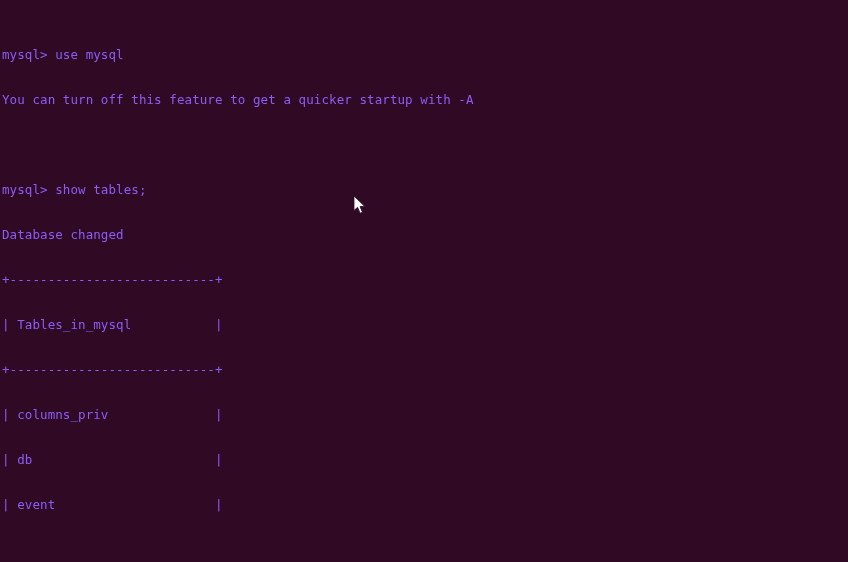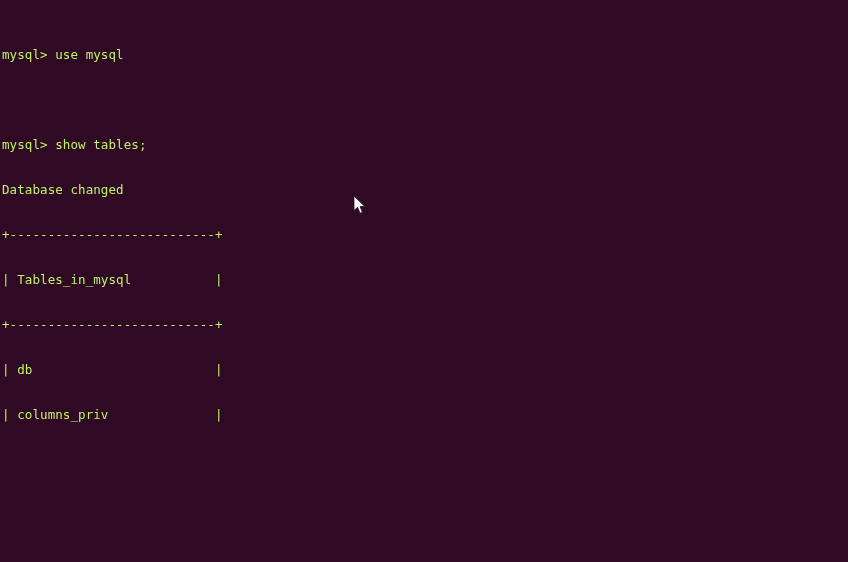--- a/index.html
+++ b/index.html
@@ -41,33 +41,35 @@
     left: 354px;
     top: 196px;
     width: 12px;
     height: 19px;
     pointer-events: none;
   }
 </style>
 </head>
 <body>
 
-<div id="terminal" style="background: rgb(48, 10, 36); color: #bef264;">
+<div id="terminal" style="background: rgb(48, 10, 36); color: #8b5cf6;">
 
   <div id="screen">
 
     <span class="line">mysql&gt; use mysql</span>
+    <span class="line">You can turn off this feature to get a quicker startup with -A</span>
     <span class="blank"></span>
     <span class="line">mysql&gt; show tables;</span>
     <span class="line">Database changed</span>
     <span class="line">+---------------------------+</span>
     <span class="line">| Tables_in_mysql           |</span>
     <span class="line">+---------------------------+</span>
+    <span class="line">| columns_priv              |</span>
     <span class="line">| db                        |</span>
-    <span class="line">| columns_priv              |</span>
+    <span class="line">| event                     |</span>
     
     
     
     
     
     
     
     
     
     

